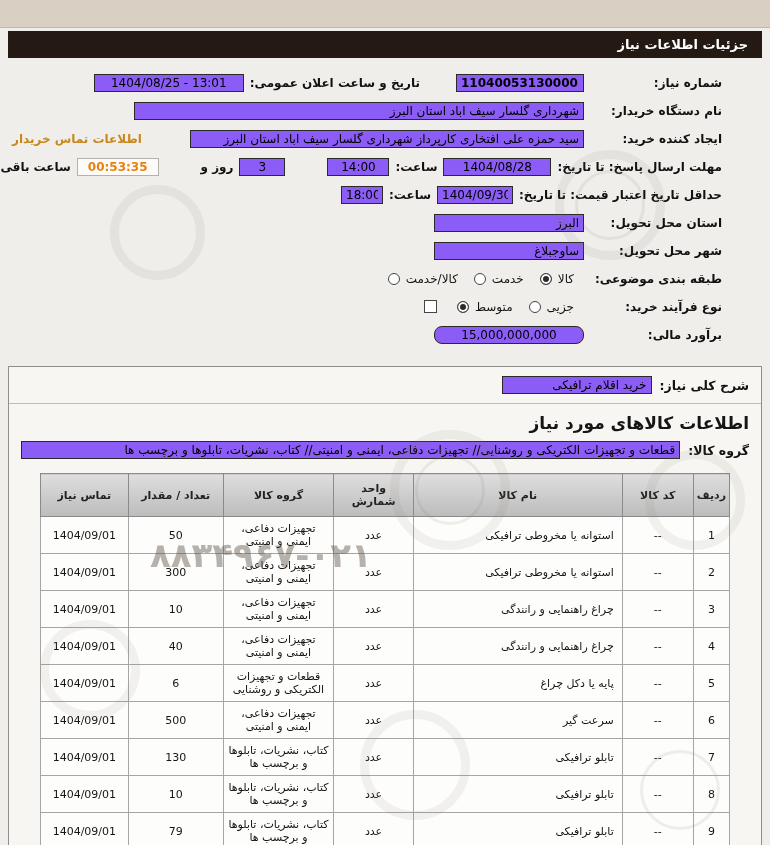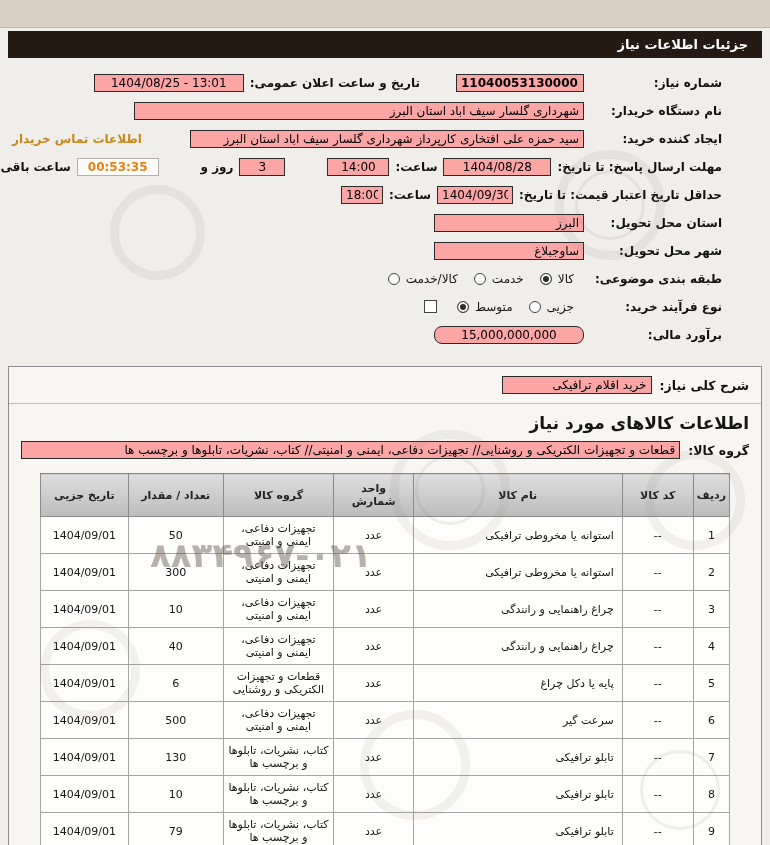--- a/index.html
+++ b/index.html
@@ -18,21 +18,21 @@
     margin:3px 8px 0 8px;height:27px;background:#241913;color:#fff;
     display:flex;align-items:center;padding:0 14px;
     font-size:13px;font-weight:bold;
   }
   
   .form-area{padding:14px 48px 6px 12px;position:relative;z-index:1}
   .form-row{display:flex;align-items:center;margin-bottom:7px;gap:6px;font-size:12px;min-height:21px}
   .lbl{font-weight:bold;white-space:nowrap;color:#111}
   .lbl.w{flex:0 0 auto;min-width:132px}
   input.fld{
-    height:18px;border:1px solid #2a2a2a;background:#fca5a5;
+    height:18px;border:1px solid #2a2a2a;background:#8b5cf6;
     font-family:"DejaVu Sans",sans-serif;font-size:12px;padding:0 4px;
   }
   .num{text-align:center;direction:ltr}
   .rtlv{text-align:right}
   .link{color:#c8881c;font-weight:bold;cursor:pointer;margin-right:42px;white-space:nowrap}
   .countdown{
     border:1px solid #b5b0a8;background:#fcfbf9;color:#e8820c;font-weight:bold;
     padding:1px 10px;direction:ltr;font-size:12px;
   }
   .spacer30{width:30px;flex:0 0 auto}
@@ -176,21 +176,21 @@
         <col style="width:88px">
     </colgroup>
     <thead>
         <tr id="goods-thead-row">
           <th>ردیف</th>
           <th>کد کالا</th>
           <th>نام کالا</th>
           <th>واحد شمارش</th>
           <th>گروه کالا</th>
           <th>تعداد / مقدار</th>
-          <th>تاریخ جزیی</th>
+          <th>تماس نیاز</th>
         </tr>
       </thead>
     <tbody id="goods-tbody">
         <tr>
           <td class="c0">1</td>
           <td class="c1">--</td>
           <td class="c2">استوانه یا مخروطی ترافیکی</td>
           <td class="c3">عدد</td>
           <td class="c4">تجهیزات دفاعی، ایمنی و امنیتی</td>
           <td class="c5">50</td>

